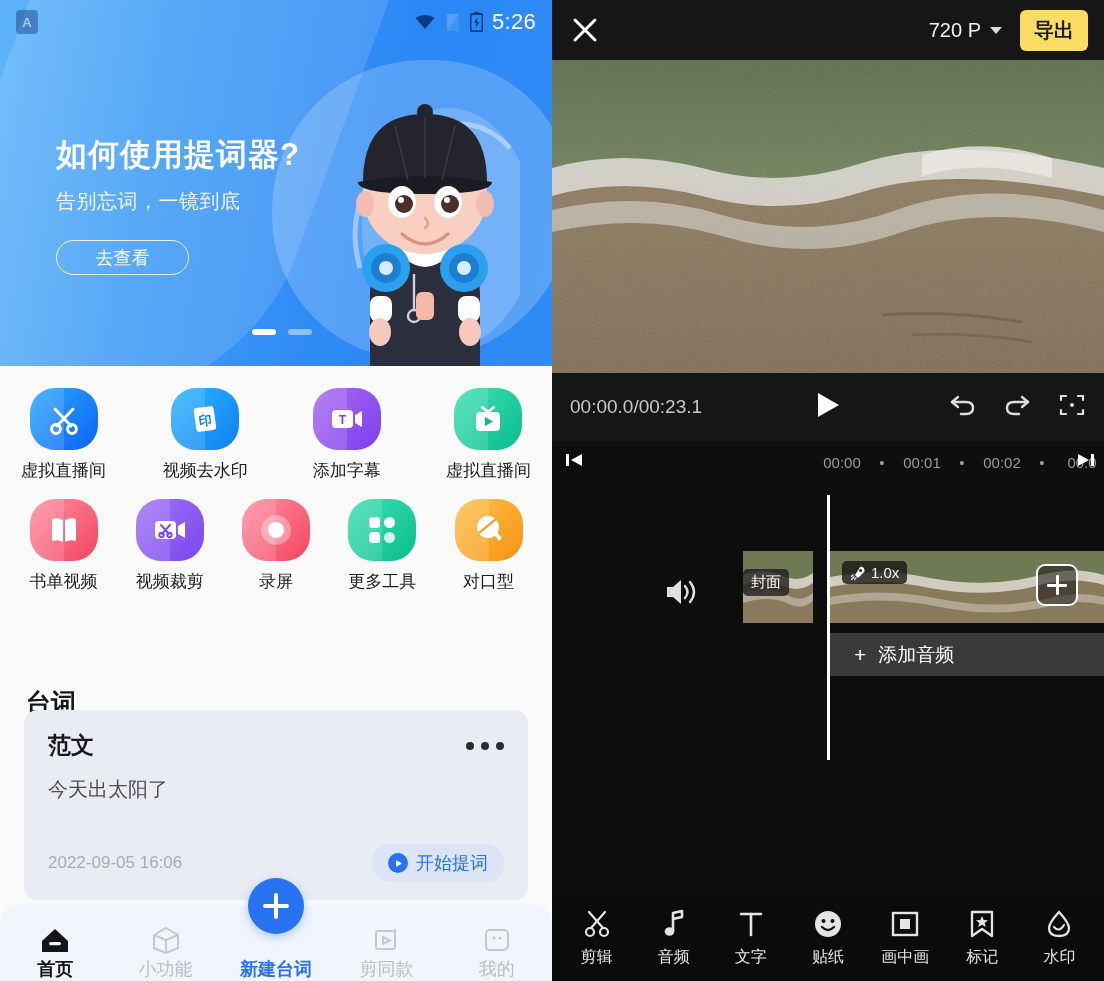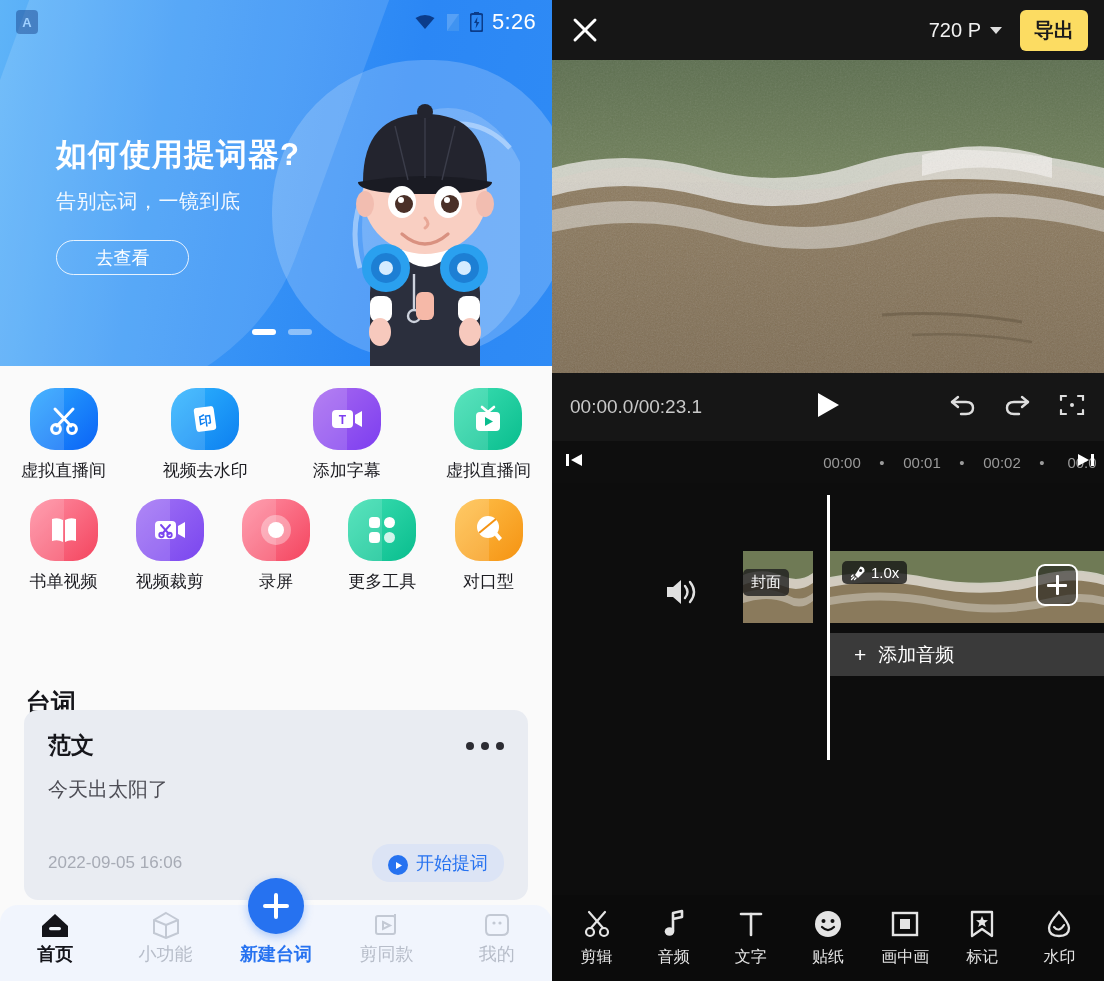--- a/index.html
+++ b/index.html
@@ -82,29 +82,29 @@
     background: #e9ecf2; border-radius: 14px; padding: 20px 24px;
   }
   .card-head { display: flex; align-items: center; }
   .card-title { font-size: 23px; font-weight: bold; color: #16161b; }
   .card-dots { margin-left: auto; display: flex; gap: 7px; }
   .card-dots i { width: 8px; height: 8px; border-radius: 50%; background: #2c2c33; display: block; }
   .card-body { margin-top: 15px; font-size: 20px; color: #4d4d55; }
   .card-foot { position: absolute; left: 24px; right: 24px; bottom: 18px; display: flex; align-items: center; }
   .card-date { font-size: 17px; color: #a7abb5; }
   .card-cta {
-    margin-left: auto; display: flex; align-items: flex-end; gap: 8px;
+    margin-left: auto; display: flex; align-items: center; gap: 8px;
     background: #dce4f5; color: #2672f0; border-radius: 18px; padding: 7px 16px; font-size: 18px;
   }
   .cta-play { width: 20px; height: 20px; border-radius: 50%; background: #2672f0; display:flex; align-items:center; justify-content:center; }
 
   
   .bnav {
     position: absolute; left: 0; bottom: 0; width: 552px; height: 76px;
-    background: #f1f5fd; display: flex; align-items: flex-start; padding-top: 6px;
+    background: #f1f5fd; display: flex; align-items: flex-end; padding-top: 6px;
     border-radius: 18px 18px 0 0;
   }
   .bnav-item { flex: 1; display: flex; flex-direction: column; align-items: center; gap: 3px; }
   .bnav-lbl { font-size: 18px; color: #b7bdc9; }
   .bnav-item.active .bnav-lbl { color: #14141a; font-weight: bold; }
   .bnav-item.mid .bnav-lbl { color: #2672f0; font-weight: bold; }
   .fab {
     position: absolute; left: 248px; bottom: 47px; width: 56px; height: 56px; border-radius: 50%;
     background: #2672f0; display: flex; align-items: center; justify-content: center; z-index: 9;
     box-shadow: 0 3px 10px rgba(38,114,240,.35);

